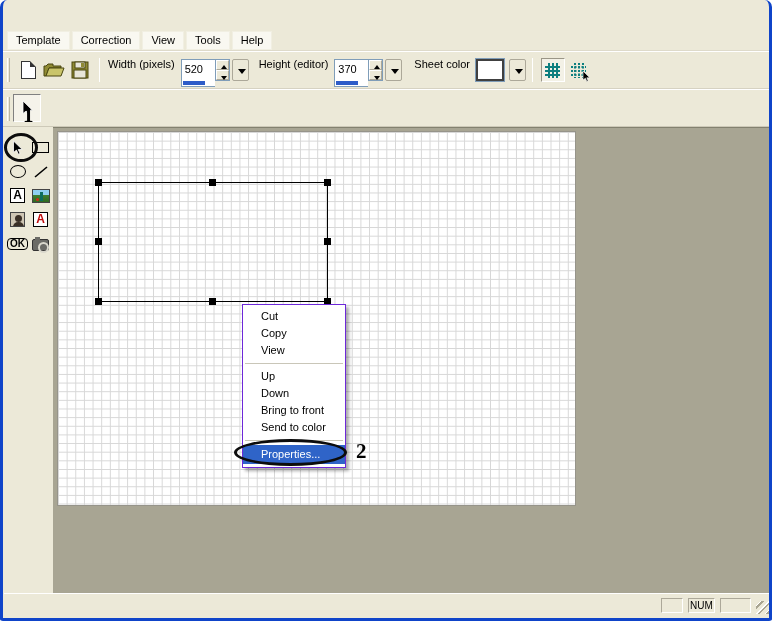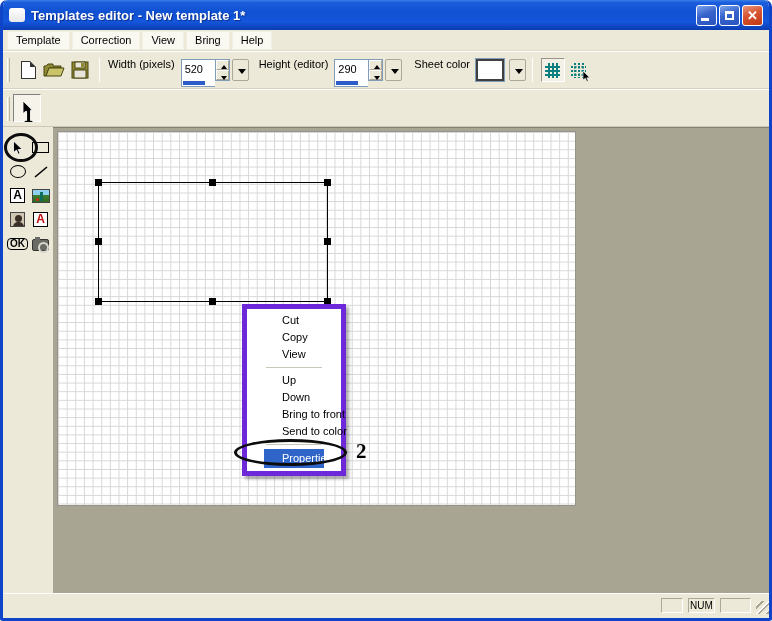--- a/index.html
+++ b/index.html
@@ -103,22 +103,22 @@
 
   
   .sel-rect { position:absolute; left:40px; top:50px; width:230px; height:120px; border:1px solid #000; }
   .handle { position:absolute; width:7px; height:7px; background:#000; }
   .h-tl{left:-4px;top:-4px}.h-tm{left:50%;margin-left:-4px;top:-4px}.h-tr{right:-4px;top:-4px}
   .h-ml{left:-4px;top:50%;margin-top:-4px}.h-mr{right:-4px;top:50%;margin-top:-4px}
   .h-bl{left:-4px;bottom:-4px}.h-bm{left:50%;margin-left:-4px;bottom:-4px}.h-br{right:-4px;bottom:-4px}
 
   
   .ctx-menu { position:absolute; left:189px; top:176px; width:104px;
-    background:#fff; border:5px solid #6d28d9; box-shadow:3px 3px 3px rgba(0,0,0,0.32);
-    padding:3px 17px; z-index:5; }
+    background:#fff; border:1px solid #6d28d9; box-shadow:3px 3px 3px rgba(0,0,0,0.32);
+    padding:3px 0; z-index:5; }
   .ctx-item { font-size:11px; color:#000; height:17px; line-height:17px; padding-left:18px; white-space:nowrap; }
   .ctx-sep { height:1px; background:#c9c6b8; margin:4px 2px; }
   .ctx-item.hilite { background:#2f64c8; color:#fff; height:19px; line-height:19px; }
 
   
   .ann-ellipse { position:absolute; border:3px solid #0c0c0c; border-radius:50%; background:transparent; z-index:9; }
   .ann1 { left:1px; top:6px; width:34px; height:29px; }
   .ann2 { left:181px; top:311px; width:113px; height:27px; }
   .ann-num { position:absolute; font-size:21px; font-weight:bold; color:#000; z-index:9;
     font-family:"Liberation Serif", serif; }
@@ -135,41 +135,26 @@
   .sb-p3 { left:716px; width:31px; }
   .sb-grip { position:absolute; right:1px; bottom:4px; width:13px; height:13px;
     background:repeating-linear-gradient(135deg, transparent 0 3px, #fff 3px 4px, #a9a592 4px 6px); }
 </style>
 </head>
 <body>
 
 <div class="screen">
   <div class="window">
 
-    <div class="titlebar">
-      <div class="app-icon"></div>
-      <div class="title-text">Templates editor - New template 1*</div>
-      <div class="winbtns">
-        <div class="winbtn">
-            <span class="glyph-min"></span>
-          </div>
-        <div class="winbtn">
-            <span class="glyph-max"></span>
-          </div>
-        <div class="winbtn close">
-            <span class="glyph-close">✕</span>
-          </div>
-      </div>
-    </div>
 
     <div class="menubar">
       <div class="menu-item">Template</div>
       <div class="menu-item">Correction</div>
       <div class="menu-item">View</div>
-      <div class="menu-item">Bring</div>
+      <div class="menu-item">Tools</div>
       <div class="menu-item">Help</div>
     </div>
 
     <div class="toolbar">
       <div class="grip"></div>
 
       <div class="tb-btn">
         <span class="icon-new"></span>
       </div>
       <div class="tb-btn">
@@ -198,21 +183,21 @@
         <div class="spin-btns">
           <div class="spin-up"></div>
           <div class="spin-dn"></div>
         </div>
         <div class="drop-btn"></div>
       </div>
 
       <span class="tb-label" style="margin-left:10px">Height (editor)</span>
       <div class="spinbox">
         <div class="spin-field">
-          <span>290</span>
+          <span>370</span>
           <span class="spin-bar"></span>
         </div>
         <div class="spin-btns">
           <div class="spin-up"></div>
           <div class="spin-dn"></div>
         </div>
         <div class="drop-btn"></div>
       </div>
 
       <span class="tb-label" style="margin-left:12px">Sheet color</span>

